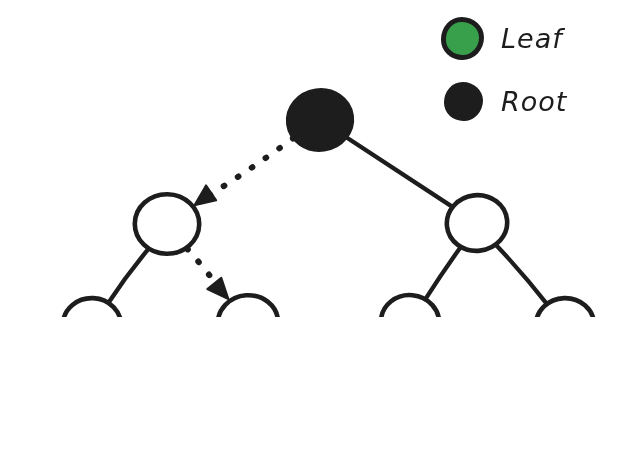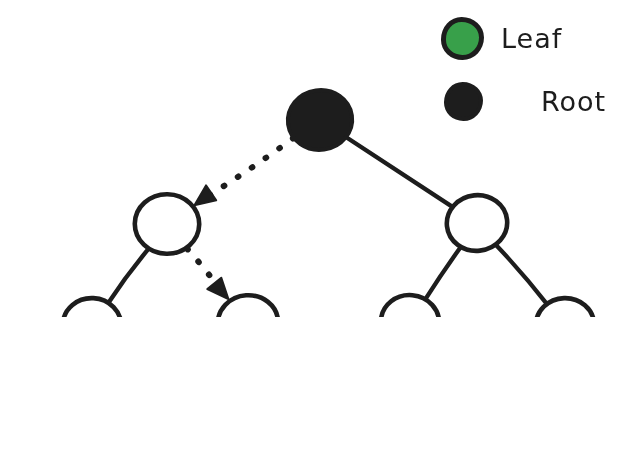--- a/index.html
+++ b/index.html
@@ -7,20 +7,21 @@
     padding: 0;
     background: #ffffff;
   }
   .stage {
     position: relative;
     width: 618px;
     height: 317px;
     background: #ffffff;
     overflow: hidden;
     font-family: "DejaVu Sans", "Liberation Sans", sans-serif;
+    font-style: italic;
   }
   svg.tree {
     position: absolute;
     left: 0;
     top: 0;
   }
   .legend {
     position: absolute;
     left: 0;
     top: 0;
@@ -50,21 +51,21 @@
   .legend-label {
     position: absolute;
     left: 501px;
     font-size: 27px;
     line-height: 1;
     color: #1d1d1d;
     letter-spacing: 1px;
     white-space: nowrap;
   }
   .legend-label.leaf { top: 25px; }
-  .legend-label.root { top: 88px; margin-left: 40px; }
+  .legend-label.root { top: 88px; }
 </style>
 </head>
 <body>
 
 <div class="stage">
 
   <svg class="tree" id="tree-svg" width="618" height="451" viewBox="0 0 618 451">
       <path d="M 293.5 138.0 Q 252.5 168.3 209.2 195.3" fill="none" stroke="#1d1d1d" stroke-width="6" stroke-linecap="round" stroke-dasharray="0.8 16"></path>
       <polygon points="194.3,205.4 206.0,185.4 216.2,200.3" fill="#1d1d1d" stroke="#1d1d1d" stroke-width="2" stroke-linejoin="round"></polygon>
       <path d="M 345.1 136.5 Q 399.3 172.0 453.6 207.6" fill="none" stroke="#1d1d1d" stroke-width="4.3" stroke-linecap="round"></path>

